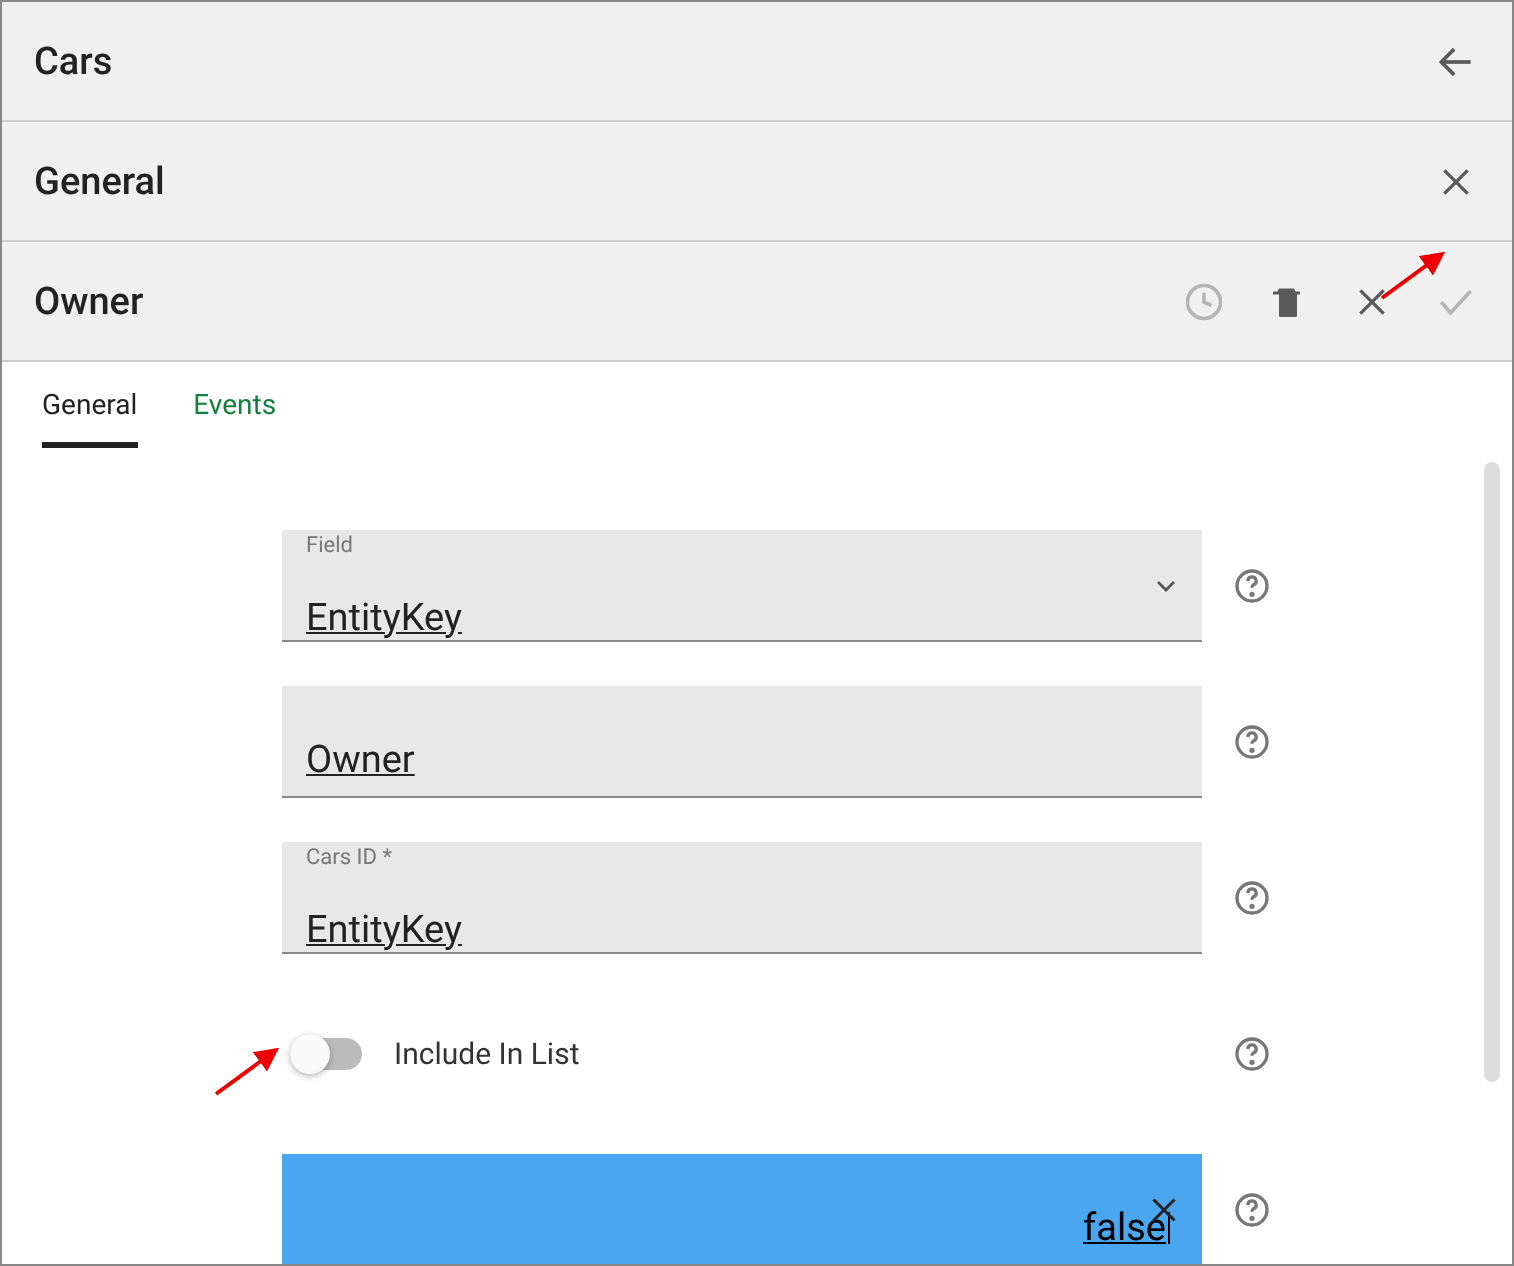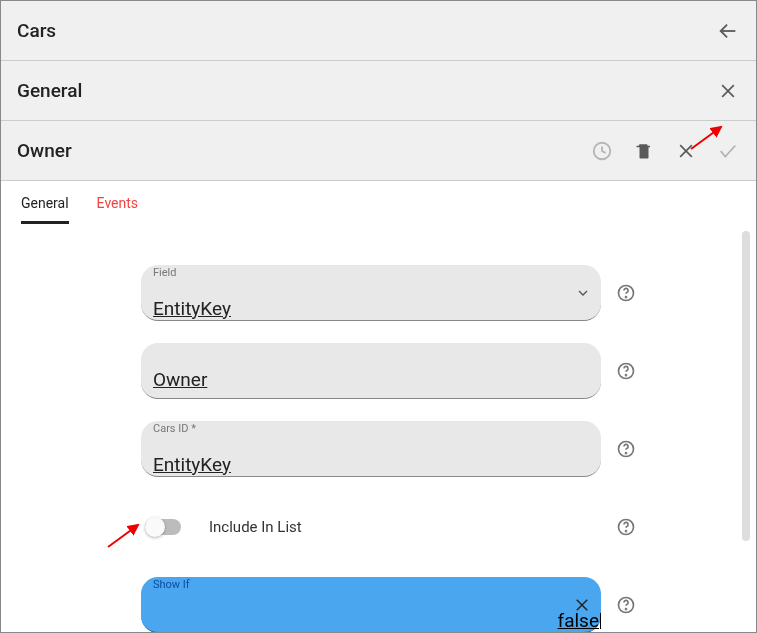--- a/index.html
+++ b/index.html
@@ -42,21 +42,21 @@
   }
   .icon-btn.muted { color: #b5b5b5; }
   .tabs {
     display: flex;
     gap: 28px;
     padding: 14px 20px 0 20px;
     border-bottom: 1px solid transparent;
   }
   .tab {
     font-size: 14px;
-    color: #ef4444;
+    color: #15803d;
     padding-bottom: 10px;
     cursor: pointer;
   }
   .tab.active {
     color: #222;
     border-bottom: 3px solid #222;
   }
   .form-area {
     display: flex;
     padding: 40px 0 0 140px;
@@ -70,27 +70,26 @@
   .help-col {
     width: 50px;
     display: flex;
     flex-direction: column;
     gap: 22px;
     align-items: center;
   }
   .field-box {
     background: #e8e8e8;
     border-bottom: 1px solid #888;
-    padding: 6px 0 6px 12px;
+    padding: 6px 16px 6px 12px;
     height: 56px;
     position: relative;
     display: flex;
     flex-direction: column;
     justify-content: center;
-    border-radius: 17px;
   }
   .field-label {
     font-size: 11px;
     color: #777;
   }
   .field-value {
     font-size: 19px;
     color: #222;
     margin-top: 18px;
     text-decoration: underline;
@@ -108,21 +107,21 @@
     height: 56px;
     display: flex;
     align-items: center;
     justify-content: center;
     color: #777;
   }
   .toggle-row {
     height: 56px;
     display: flex;
     align-items: center;
-    gap: 28px;
+    gap: 16px;
     padding-left: 4px;
   }
   .toggle {
     width: 36px;
     height: 16px;
     background: #bcbcbc;
     border-radius: 10px;
     position: relative;
     cursor: pointer;
   }
@@ -262,21 +261,20 @@
       <div class="field-label">Cars ID *</div>
       <div class="field-value">EntityKey</div>
     </div>
 
     <div class="toggle-row">
       <div class="toggle"></div>
       <div class="toggle-label">Include In List</div>
     </div>
 
     <div class="field-box highlight">
-      <div class="field-label">Show If</div>
       <div class="field-value caret">false</div>
       <div class="field-right-icons">
         <span>
           <svg width="18" height="18" viewBox="0 0 24 24" fill="none" stroke="#222" stroke-width="2">
               <line x1="5" y1="5" x2="19" y2="19"></line>
               <line x1="19" y1="5" x2="5" y2="19"></line>
             </svg>
         </span>
       </div>
     </div>

